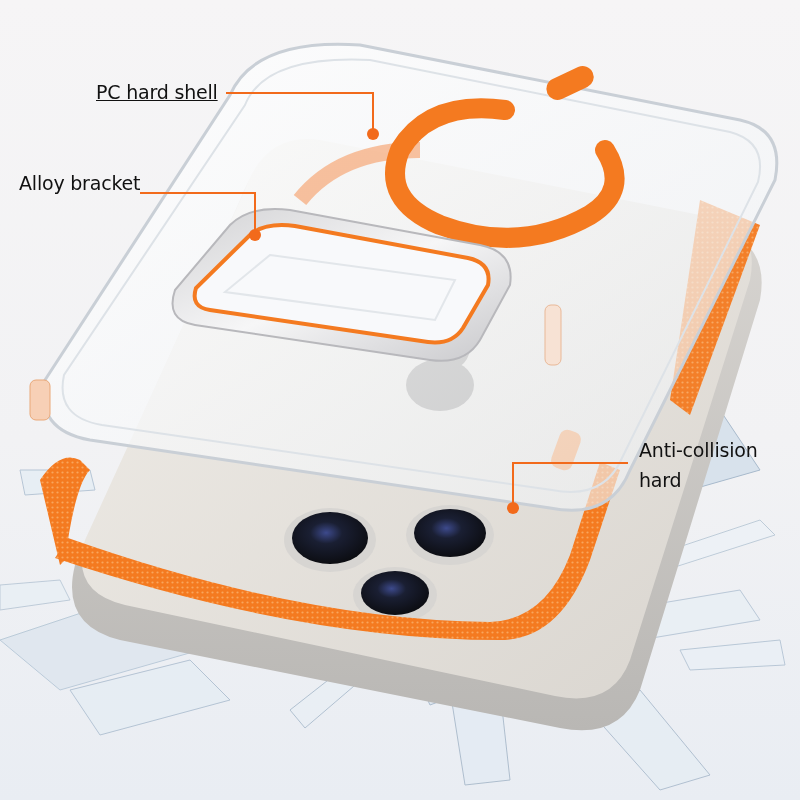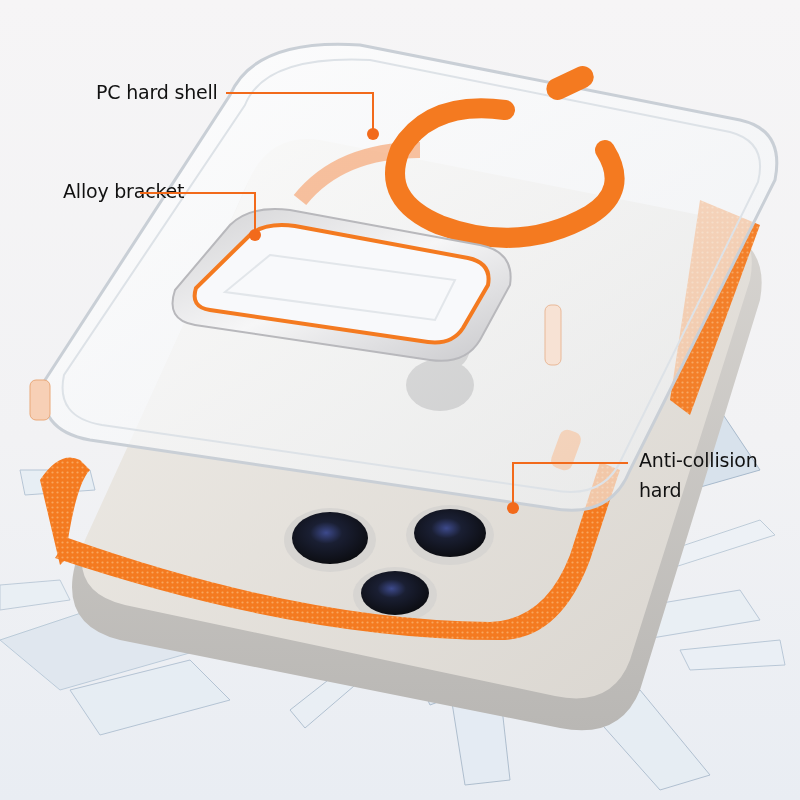--- a/index.html
+++ b/index.html
@@ -115,30 +115,30 @@
       <rect x="30" y="380" width="20" height="40" rx="6" fill="#f7d0b6" stroke="#e9a879"></rect>
     </g>
 
     <g>
       <path d="M230 225 Q250 205 290 210 L480 245 Q515 252 510 285 L480 340 Q465 365 430 360 L195 325 Q165 320 175 290 Z" fill="url(#bracketG)" stroke="#b8b8bc" stroke-width="2"></path>
       <path d="M250 235 Q265 222 295 226 L468 258 Q492 263 488 285 L463 328 Q452 345 428 342 L210 310 Q190 307 196 288 Z" fill="#f8f9fb" stroke="#f47a20" stroke-width="4"></path>
       <path d="M270 255 L455 280 L435 320 L225 292 Z" fill="none" stroke="#e2e6ea" stroke-width="2"></path>
     </g>
   </svg>
 
-  <div class="callout-label" style="left:96px; top:77px;">PC hard shell</div>
+  <div class="callout-label" style="left:96px; top:77px;text-decoration:underline;">PC hard shell</div>
   <div class="leader" style="left:226px; top:92px; width:148px; height:2px;"></div>
   <div class="leader" style="left:372px; top:92px; width:2px; height:40px;"></div>
   <div class="leader-dot" style="left:367px; top:128px;"></div>
 
-  <div class="callout-label" style="left:19px; top:176px;margin-left:44px;">Alloy bracket</div>
+  <div class="callout-label" style="left:19px; top:168px;">Alloy bracket</div>
   <div class="leader" style="left:140px; top:192px; width:116px; height:2px;"></div>
   <div class="leader" style="left:254px; top:192px; width:2px; height:40px;"></div>
   <div class="leader-dot" style="left:249px; top:229px;"></div>
 
-  <div class="callout-label" style="left:639px; top:445px;">
+  <div class="callout-label" style="left:639px; top:435px;">
     <span>Anti-collision</span><br>
     <span>hard</span>
   </div>
   <div class="leader" style="left:512px; top:462px; width:116px; height:2px;"></div>
   <div class="leader" style="left:512px; top:462px; width:2px; height:44px;"></div>
   <div class="leader-dot" style="left:507px; top:502px;"></div>
 </div>
 
 </body></html>

